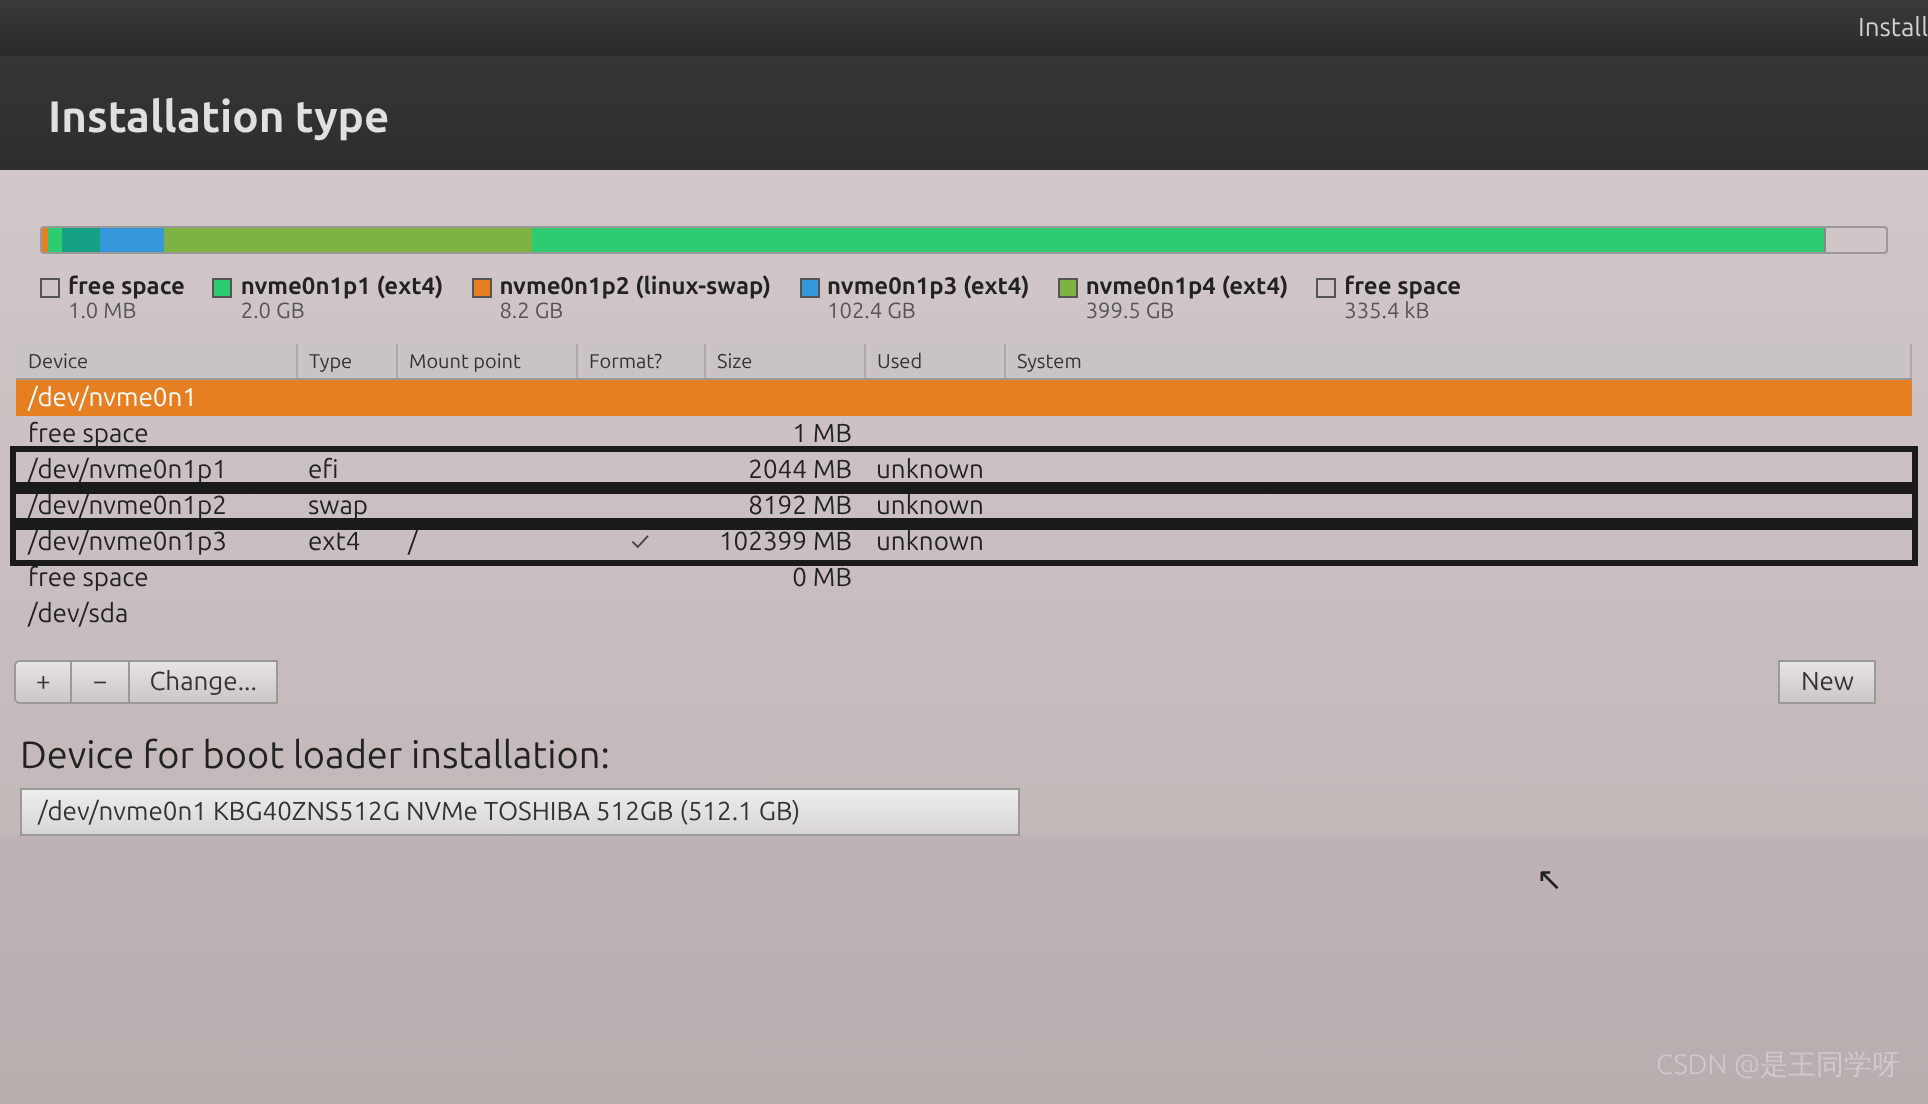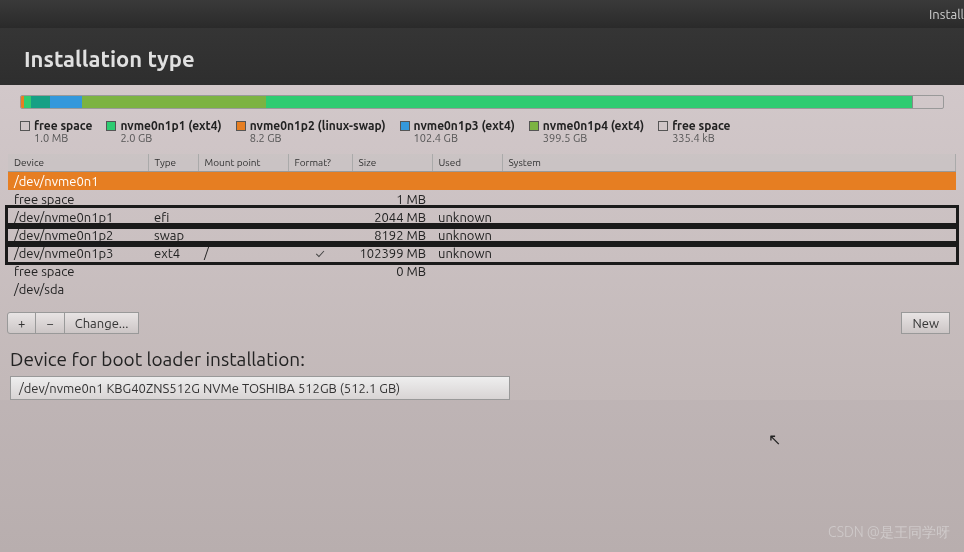--- a/index.html
+++ b/index.html
@@ -1,20 +1,20 @@
 <!DOCTYPE html>
 <html><head>
 <meta charset="utf-8">
 <style>
 * { box-sizing: border-box; margin: 0; padding: 0; font-family: Ubuntu, "Segoe UI", sans-serif; }
 body { width: 964px; height: 552px; background: #4a3a44; overflow: hidden; position: relative; }
 .window { position: absolute; top: 0; left: 0; right: 0; bottom: 0; background: linear-gradient(180deg, #d0c6c8 0%, #c8bec0 30%, #b8aeae 100%); }
 .titlebar { height: 28px; background: linear-gradient(180deg, #3a3a3a, #2a2a2a); color: #d0d0d0; text-align: right; line-height: 28px; font-size: 13px; }
 .header { padding: 18px 24px 14px; background: linear-gradient(180deg, #353535, #2e2e2e); color: #e0e0e0; font-size: 22px; font-weight: 700; }
-.content { background: linear-gradient(180deg, #d2c8ca, #c2b8b8); padding: 10px 0 0 0; }
+.content { background: linear-gradient(180deg, #d2c8ca, #c2b8b8); padding: 28px 0 0 0; }
 .usage-bar { height: 14px; margin: 0 20px 6px; display: flex; border-radius: 2px; overflow: hidden; border: 1px solid #999; }
 .usage-seg { height: 100%; }
 .seg-orange { background: #e67e22; }
 .seg-green { background: #2ecc71; }
 .seg-teal { background: #16a085; }
 .seg-blue { background: #3498db; }
 .seg-lime { background: #7cb342; }
 .seg-gray { background: #888; }
 .legend { display: flex; flex-wrap: wrap; gap: 14px; padding: 4px 20px 10px; font-size: 12px; align-items: flex-start; }
 .legend-item { display: flex; flex-direction: column; }
@@ -36,21 +36,21 @@
 .col-mount { width: 90px; margin-left: 24px; }
 .col-format { width: 64px; text-align: center; }
 .col-size { width: 80px; text-align: right; padding-right: 8px; }
 .col-used { width: 70px; }
 .check { color: #444; }
 .toolbar { margin: 14px 8px 6px; display: flex; align-items: center; gap: 2px; }
 .btn { background: linear-gradient(180deg, #e8e4e4, #ccc6c6); border: 1px solid #999; color: #333; font-size: 13px; padding: 3px 10px; cursor: pointer; }
 .btn:first-child { border-top-left-radius: 3px; border-bottom-left-radius: 3px; }
 .btn-group { display: flex; }
 .btn-group .btn { margin-left: -1px; }
-.btn-new { margin-left: auto; margin-right: 6px; }
+.btn-new { margin-left: auto; margin-right: 18px; }
 .bootloader-label { font-size: 19px; color: #222; padding: 8px 10px 4px; }
 .dropdown { margin: 2px 10px; border: 1px solid #999; background: linear-gradient(180deg, #eee, #d8d4d4); padding: 4px 8px; font-size: 13px; color: #333; width: 500px; }
 .cursor { position: absolute; left: 768px; top: 430px; font-size: 16px; color: #222; pointer-events: none; }
 .watermark { position: absolute; right: 14px; bottom: 10px; font-size: 14px; color: rgba(230,230,230,0.5); font-weight: 300; margin-left: 27px; }
 </style>
 </head>
 <body>
 
 <div class="window">
   <div class="titlebar">

